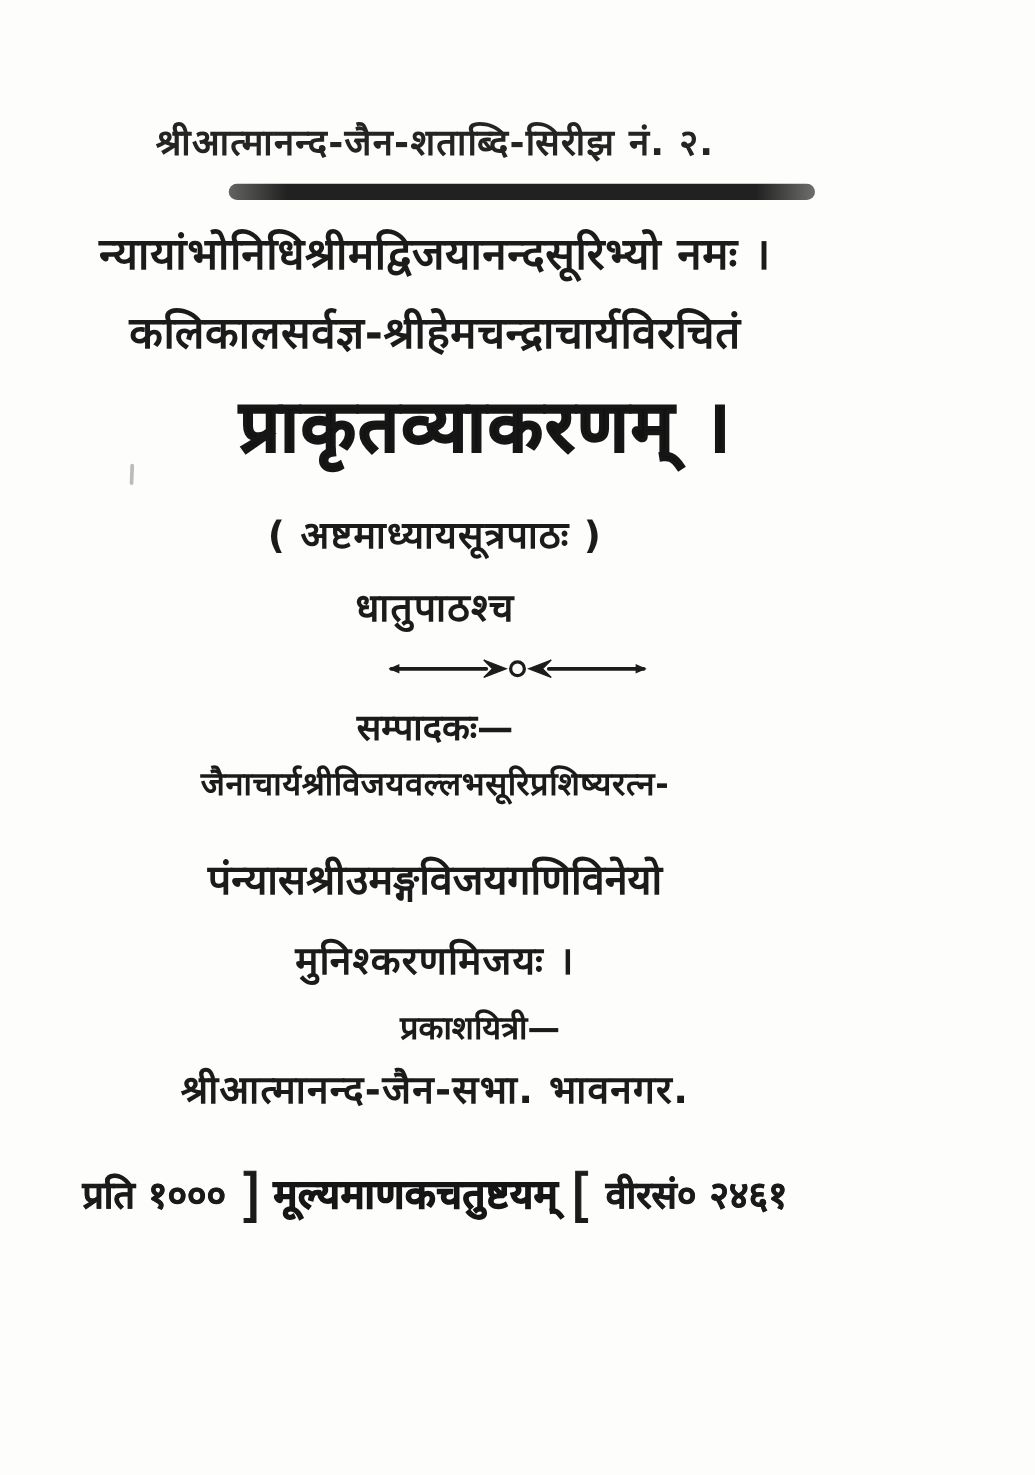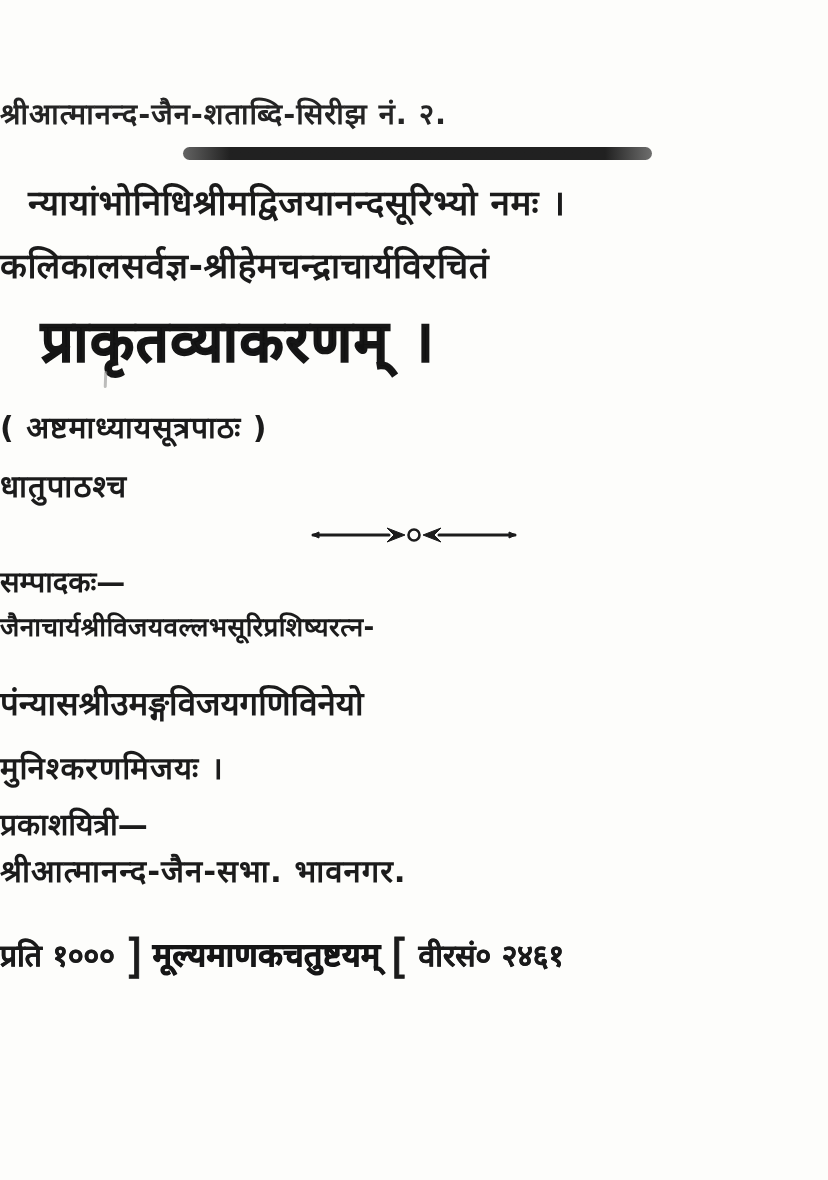--- a/index.html
+++ b/index.html
@@ -14,20 +14,21 @@
     margin: 0 auto;
     background: #fdfdfb;
     overflow: hidden;
     font-family: "DejaVu Sans", "Liberation Sans", sans-serif;
     color: #1b1b1b;
   }
   .line {
     position: absolute;
     left: 0;
     width: 696px;
+    text-align: center;
     white-space: nowrap;
     color: #1b1b1b;
   }
   .series-line {
     top: 93px;
     font-size: 29px;
     font-weight: bold;
     letter-spacing: 1px;
     color: #242424;
   }
@@ -42,21 +43,20 @@
       rgba(34,34,34,0.70) 0%,
       rgba(24,24,24,0.96) 10%,
       rgba(24,24,24,0.96) 90%,
       rgba(34,34,34,0.65) 100%);
   }
   .invocation-line {
     top: 178px;
     font-size: 35px;
     font-weight: bold;
     letter-spacing: 0.5px;
-    margin-left: 28px;
   }
   .composer-line {
     top: 241px;
     font-size: 35px;
     font-weight: bold;
     letter-spacing: 0.5px;
   }
   .book-title {
     top: 300px;
     font-size: 57px;
@@ -102,22 +102,23 @@
     font-weight: bold;
   }
   .editor-line-3 {
     top: 746px;
     font-size: 31px;
     font-weight: bold;
     letter-spacing: 1px;
   }
   .publisher-heading {
     top: 803px;
-    font-size: 30px;
-    font-weight: bold;
+    font-size: 26px;
+    font-weight: bold;
+    padding-left: 36px;
   }
   .publisher-line {
     top: 849px;
     font-size: 31px;
     font-weight: bold;
     letter-spacing: 1px;
   }
   .imprint-line-1 {
     top: 929px;
     font-size: 30px;

